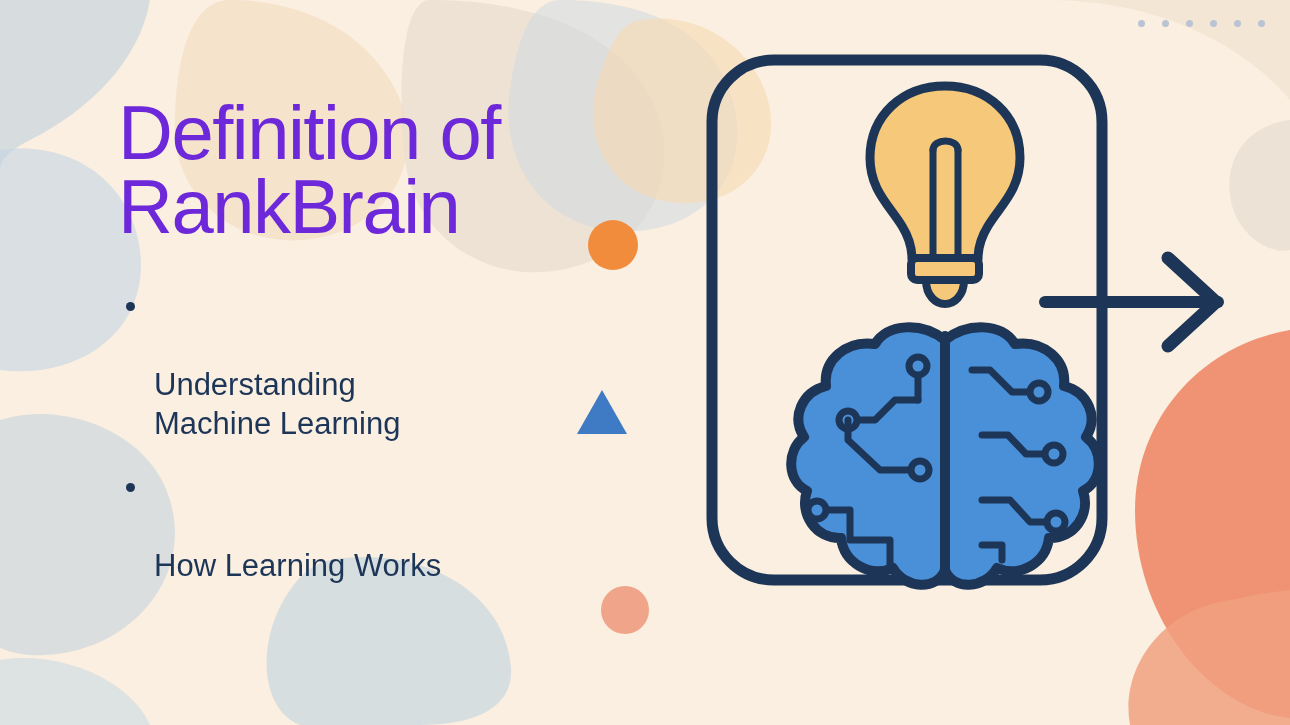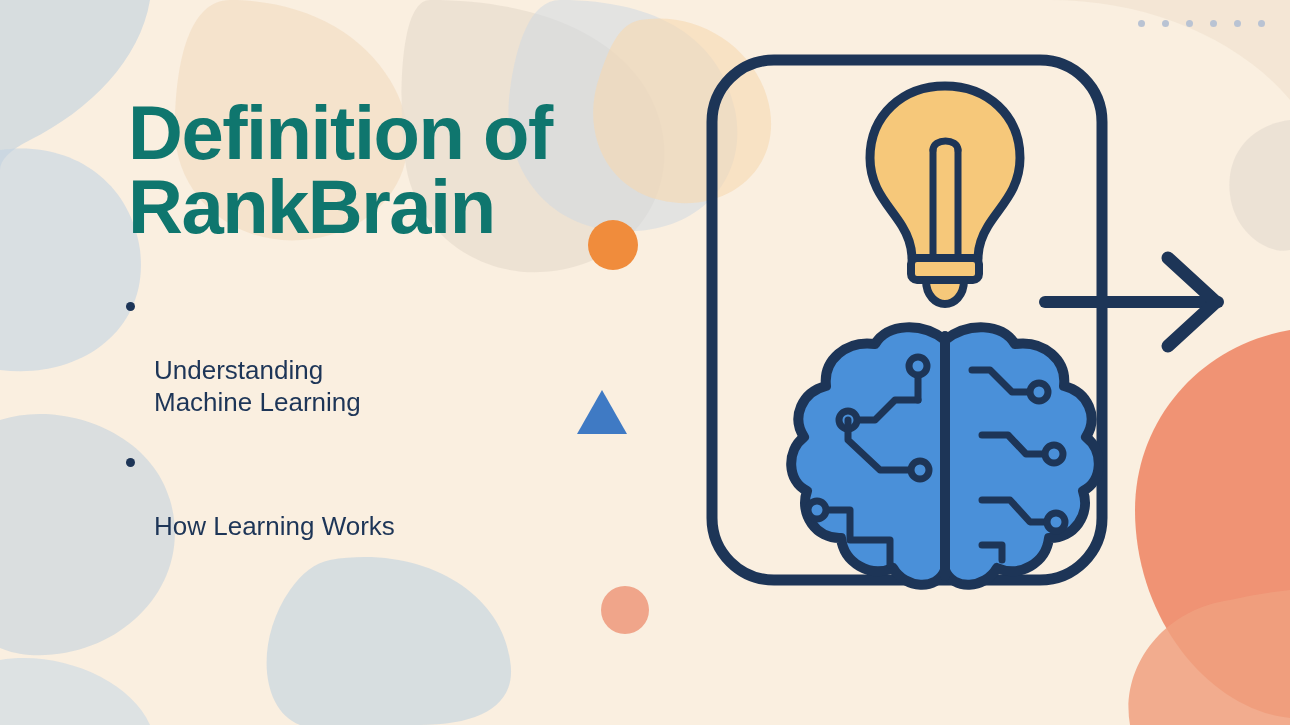--- a/index.html
+++ b/index.html
@@ -26,35 +26,35 @@
   .content {
     position: absolute;
     left: 118px;
     top: 96px;
     width: 560px;
     z-index: 5;
   }
   .title {
     font-size: 76px;
     line-height: 0.98;
-    font-weight: bold;
-    color: #0f766e;
+    font-weight: normal;
+    color: #6d28d9;
     letter-spacing: -1.5px;
-    margin: 0 0 44px 10px;
+    margin: 0 0 44px 0;
     white-space: pre-line;
   }
   .bullets {
     list-style: none;
     margin: 0;
     padding: 0;
   }
   .bullets li {
     position: relative;
     padding-left: 36px;
-    font-size: 26px;
+    font-size: 31px;
     line-height: 1.25;
     color: #1d3557;
     margin-bottom: 26px;
     white-space: pre-line;
   }
   .bullets li .dot {
     position: absolute;
     left: 8px;
     top: 13px;
     width: 9px;

